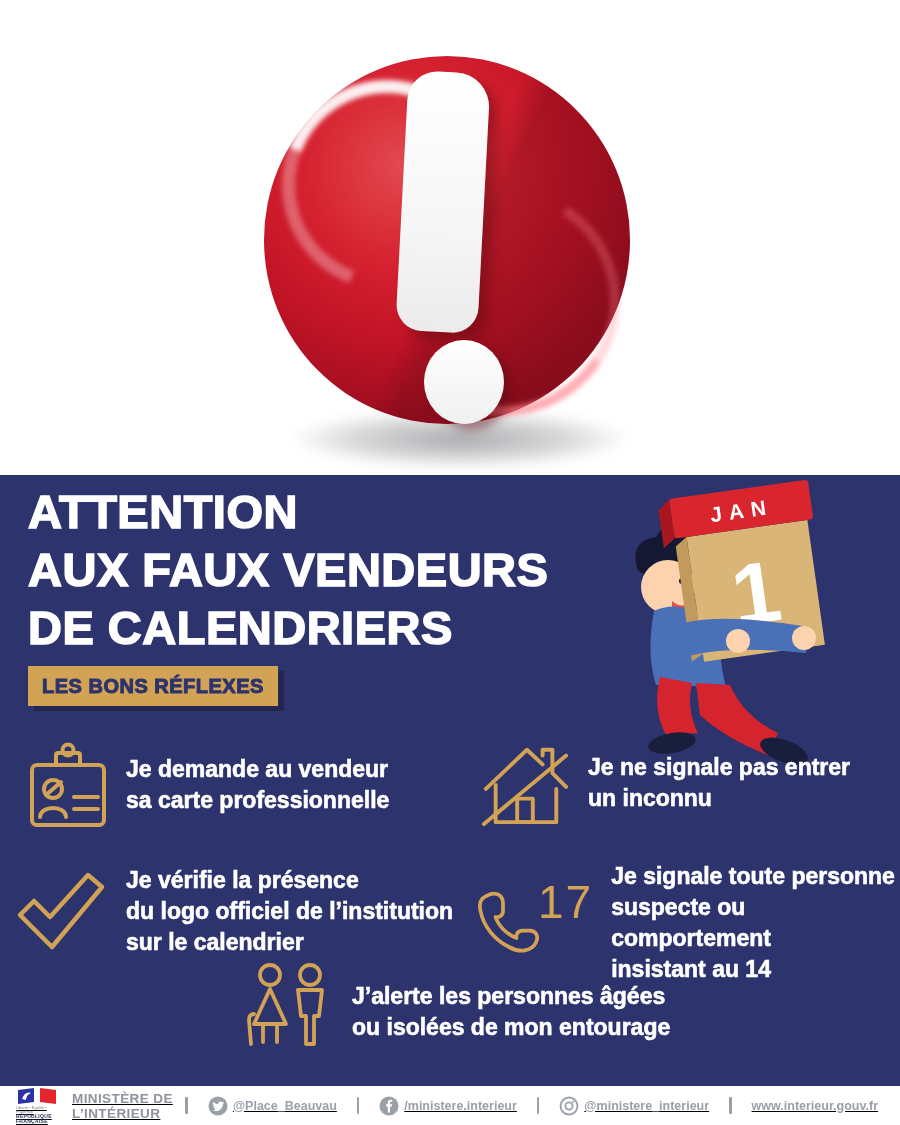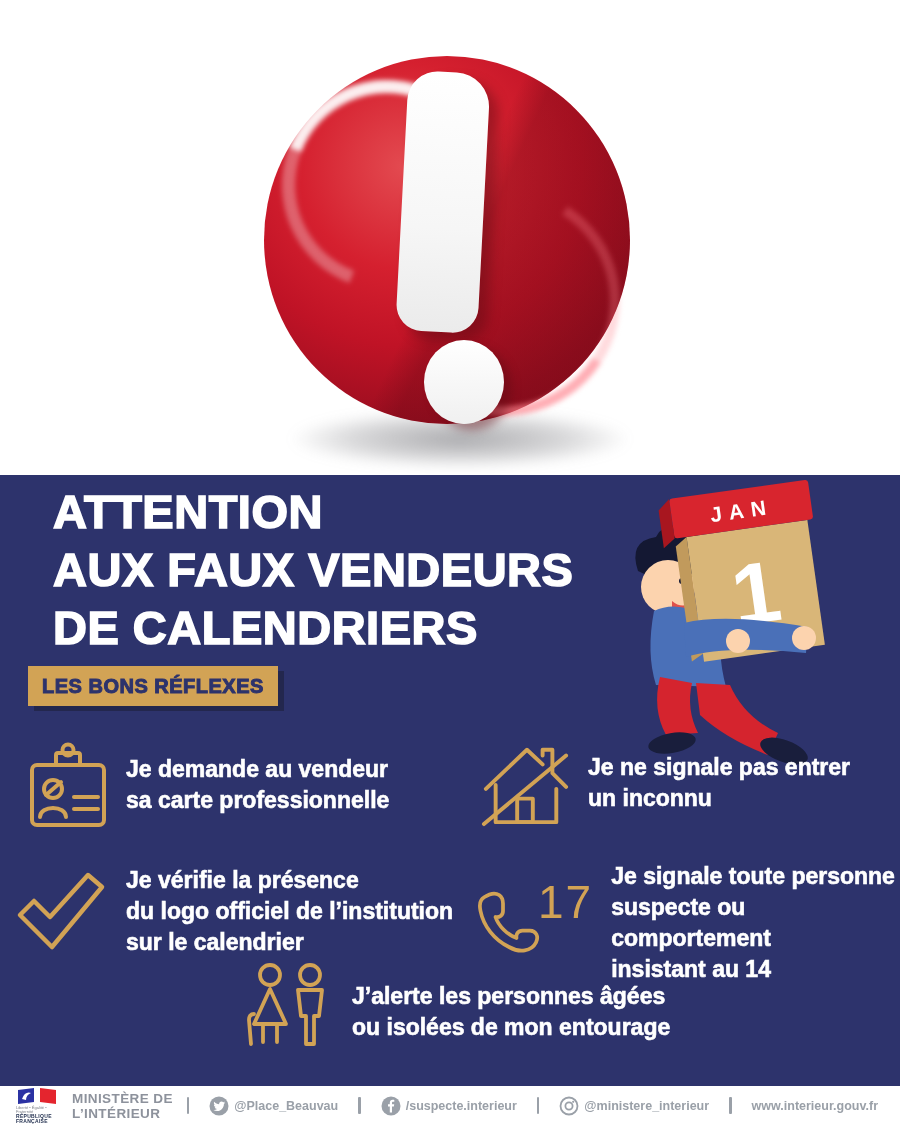--- a/index.html
+++ b/index.html
@@ -26,39 +26,39 @@
     background:linear-gradient(180deg,#ffffff 0%,#f6f6f6 60%,#ebebeb 100%);
     border-radius:30px 34px 26px 26px; transform:rotate(3deg);
     box-shadow:10px 8px 12px rgba(95,10,20,.45); }
   .excl-dot { position:absolute; left:424px; top:340px; width:80px; height:84px; border-radius:50%;
     background:linear-gradient(180deg,#ffffff 0%,#f0f0f0 100%);
     box-shadow:8px 6px 10px rgba(95,10,20,.45); }
 
   
   .poster { position:absolute; left:0; top:475px; width:900px; height:611px; background:#2d336c; }
   .title { position:absolute; left:28px; top:8px; color:#ffffff; font-weight:bold;
-    font-size:47px; line-height:58px; letter-spacing:.5px;margin-left:25px; -webkit-text-stroke:1.6px #ffffff; }
+    font-size:47px; line-height:58px; letter-spacing:.5px; -webkit-text-stroke:1.6px #ffffff; }
   .badge { position:absolute; left:28px; top:191px; background:#d2a355; color:#2d336c;
     font-weight:bold; font-size:20px; line-height:40px; padding:0 14px; letter-spacing:.5px;
     -webkit-text-stroke:1px #2d336c; box-shadow:6px 5px 0 rgba(22,24,38,.42); }
   .illu { position:absolute; left:626px; top:2px; }
 
   .tip { position:absolute; display:flex; align-items:center; gap:18px; }
   .tip-text { color:#ffffff; font-weight:bold; font-size:23px; line-height:31px; -webkit-text-stroke:.6px #ffffff; }
   .tip-id     { left:28px;  top:266px; }
   .tip-house  { left:480px; top:262px; }
   .tip-check  { left:12px;  top:390px; }
   .tip-phone  { left:476px; top:386px; }
   .tip-people { left:246px; top:487px; }
   .phone-icon-wrap { display:flex; align-items:flex-start; }
   .phone-17 { color:#d2a355; font-size:46px; font-weight:normal; line-height:1; margin-left:-4px; margin-top:-2px; letter-spacing:2px; }
 
   
   .footer { position:absolute; left:0; top:1086px; width:892px; height:39px; background:#ffffff;
-    display:flex; align-items:center; }
+    display:flex; align-items:center;text-decoration:underline; }
   .gov-logo { margin-left:16px; display:flex; flex-direction:column; line-height:1; }
   .logo-motto { font-size:4px; color:#7b7f88; margin-top:1px; }
   .logo-rf { font-size:5px; font-weight:bold; color:#1c2a4a; letter-spacing:.3px; }
   .ministry { margin-left:14px; font-size:13.5px; font-weight:bold; color:#8d929c; letter-spacing:.4px; }
   .spacer { flex:1; }
   .social { display:flex; align-items:center; gap:20px; margin-right:14px;
     color:#9aa0a8; font-size:12.5px; font-weight:bold; }
   .social .item { display:flex; align-items:center; gap:5px; }
   .sep { width:2.5px; height:17px; background:#9aa0a8; border-radius:1px; }
 </style>
@@ -209,21 +209,21 @@
           <path d="M16.2,6.6c-0.4,0.2-0.9,0.3-1.4,0.4c0.5-0.3,0.9-0.8,1-1.4c-0.5,0.3-1,0.5-1.5,0.6 c-0.4-0.5-1.1-0.8-1.8-0.8c-1.3,0-2.4,1.1-2.4,2.4c0,0.2,0,0.4,0.1,0.5C8.2,8.2,6.4,7.3,5.2,5.8C5,6.2,4.9,6.6,4.9,7 c0,0.8,0.4,1.6,1.1,2C5.6,9,5.2,8.9,4.9,8.7v0c0,1.2,0.8,2.2,1.9,2.4c-0.2,0.1-0.4,0.1-0.6,0.1c-0.2,0-0.3,0-0.5,0 c0.3,1,1.2,1.7,2.3,1.7c-0.8,0.6-1.9,1-3,1c-0.2,0-0.4,0-0.6,0c1.1,0.7,2.3,1.1,3.7,1.1c4.4,0,6.8-3.7,6.8-6.8 c0-0.1,0-0.2,0-0.3C15.4,7.6,15.9,7.1,16.2,6.6z" fill="#ffffff"></path>
         </svg>
         <span>@Place_Beauvau</span>
       </div>
       <div class="sep"></div>
       <div class="item">
         <svg width="20" height="20" viewBox="0 0 20 20">
           <circle cx="10" cy="10" r="9.5" fill="#9aa0a8"></circle>
           <path d="M11,16.5 V10.5 h1.9 l0.3-2.2 H11 V6.9 c0-0.6,0.2-1.1,1.1-1.1 h1.2 V3.9 c-0.3,0-0.9-0.1-1.7-0.1 c-1.7,0-2.8,1-2.8,2.9 v1.6 H7 v2.2 h1.8 v6 Z" fill="#ffffff"></path>
         </svg>
-        <span>/suspecte.interieur</span>
+        <span>/ministere.interieur</span>
       </div>
       <div class="sep"></div>
       <div class="item">
         <svg width="20" height="20" viewBox="0 0 20 20" fill="none" stroke="#9aa0a8" stroke-width="1.8">
           <circle cx="10" cy="10" r="8.5"></circle>
           <circle cx="10" cy="10" r="3.6"></circle>
           <circle cx="14.2" cy="5.8" r="1.1" fill="#9aa0a8" stroke="none"></circle>
         </svg>
         <span>@ministere_interieur</span>
       </div>

